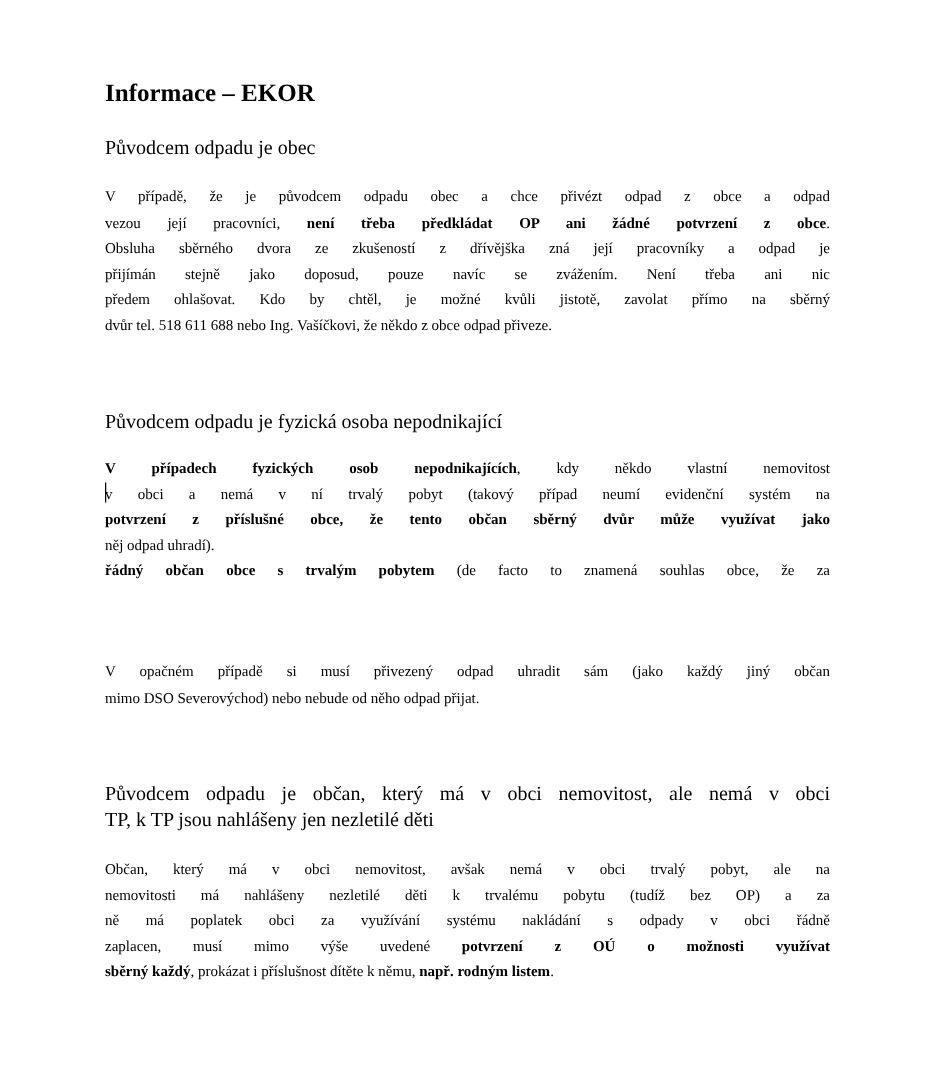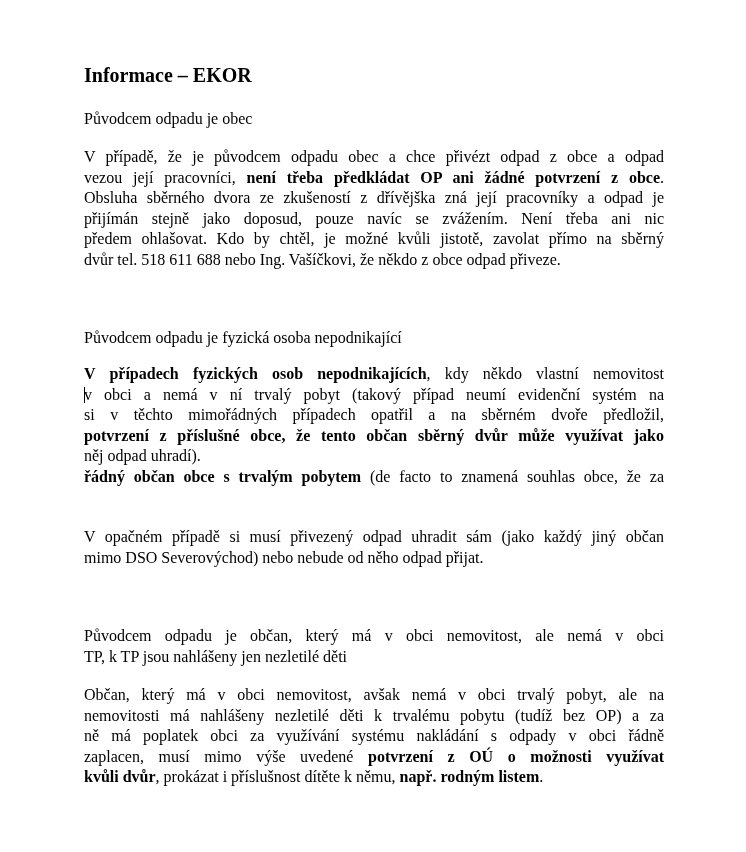--- a/index.html
+++ b/index.html
@@ -1,21 +1,21 @@
 <!DOCTYPE html>
 <html><head>
 <meta charset="utf-8">
 <style>
   html, body { margin:0; padding:0; background:#ffffff; }
   body { width:746px; height:852px; position:relative; overflow:hidden;
          font-family:"Liberation Serif", serif; color:#000; }
   .page { position:absolute; left:84px; top:0; width:580px; }
   .title { position:absolute; left:0; top:64px; font-size:20px; font-weight:bold; white-space:nowrap; }
   .h { position:absolute; left:0; font-size:16px; font-weight:normal; line-height:21px; }
-  .p { position:absolute; left:0; width:580px; font-size:16px; line-height:20.5px; text-align:justify; text-align-last:left; }
+  .p { position:absolute; left:0; width:580px; font-size:12px; line-height:20.5px; text-align:justify; text-align-last:left; }
   .p b { font-weight:bold; }
   .line { display:block; text-align:justify; text-align-last:justify; white-space:nowrap; }
   .line.last { text-align-last:left; }
   .squiggle { text-decoration:underline wavy #e00000; text-decoration-thickness:1px; text-underline-offset:2px; }
   .caret { display:inline-block; width:1px; height:16px; background:#000; vertical-align:-3px; margin-right:-1px; }
 </style>
 </head>
 <body>
 
 <div class="page">
@@ -28,34 +28,33 @@
       <span class="line"><span>Obsluha sběrného dvora ze zkušeností z dřívějška zná její pracovníky a odpad je</span></span>
       <span class="line"><span>přijímán stejně jako doposud, pouze navíc se zvážením. Není třeba ani nic</span></span>
       <span class="line"><span>předem ohlašovat. Kdo by chtěl, je možné kvůli jistotě, zavolat přímo na sběrný</span></span>
       <span class="line last"><span>dvůr tel. 518 611 688 nebo Ing. Vašíčkovi, že někdo z obce odpad přiveze.</span></span>
     </div>
 
   <div class="h" style="top:327px">Původcem odpadu je fyzická osoba nepodnikající</div>
   <div class="p" style="top:364px">
       <span class="line"><b>V případech fyzických osob nepodnikajících</b><span>, kdy někdo vlastní nemovitost</span></span>
       <span class="line"><span class="caret"></span><span>v obci a nemá v ní trvalý pobyt (takový případ neumí evidenční systém na</span></span>
-      <span class="line"><span>si v těchto mimořádných případech opatřil a na sběrném dvoře předložil,</span></span>
       <span class="line"><b>potvrzení z příslušné obce, že tento občan sběrný dvůr může využívat jako</b></span>
       <span class="line last"><span>něj odpad uhradí).</span></span>
       <span class="line"><b>řádný občan obce s trvalým pobytem</b><span> (de facto to znamená souhlas obce, že za</span></span>
     </div>
   <div class="p" style="top:527px">
       <span class="line"><span>V opačném případě si musí přivezený odpad uhradit sám (jako každý jiný občan</span></span>
       <span class="line last"><span>mimo DSO Severovýchod) nebo nebude od něho odpad přijat.</span></span>
     </div>
 
   <div class="h" style="top:625px; width:580px;">
     <span class="line">Původcem odpadu je občan, který má v obci nemovitost, ale nemá v obci</span>
     <span class="line last">TP, k TP jsou nahlášeny jen nezletilé děti</span>
   </div>
   <div class="p" style="top:685px">
       <span class="line"><span>Občan, který má v obci nemovitost, avšak nemá v obci trvalý pobyt, ale na</span></span>
       <span class="line"><span>nemovitosti má nahlášeny nezletilé děti k trvalému pobytu (tudíž bez OP) a za</span></span>
       <span class="line"><span>ně má poplatek obci za využívání systému nakládání s odpady v obci řádně</span></span>
       <span class="line"><span>zaplacen, musí mimo výše uvedené </span><b>potvrzení z OÚ o možnosti využívat</b></span>
-      <span class="line last"><b>kvůli dvůr</b><span>, prokázat i příslušnost dítěte k němu, </span><b>např. rodným listem</b><span>.</span></span>
+      <span class="line last"><b>sběrný každý</b><span>, prokázat i příslušnost dítěte k němu, </span><b>např. rodným listem</b><span>.</span></span>
     </div>
 </div>
 
 </body></html>

